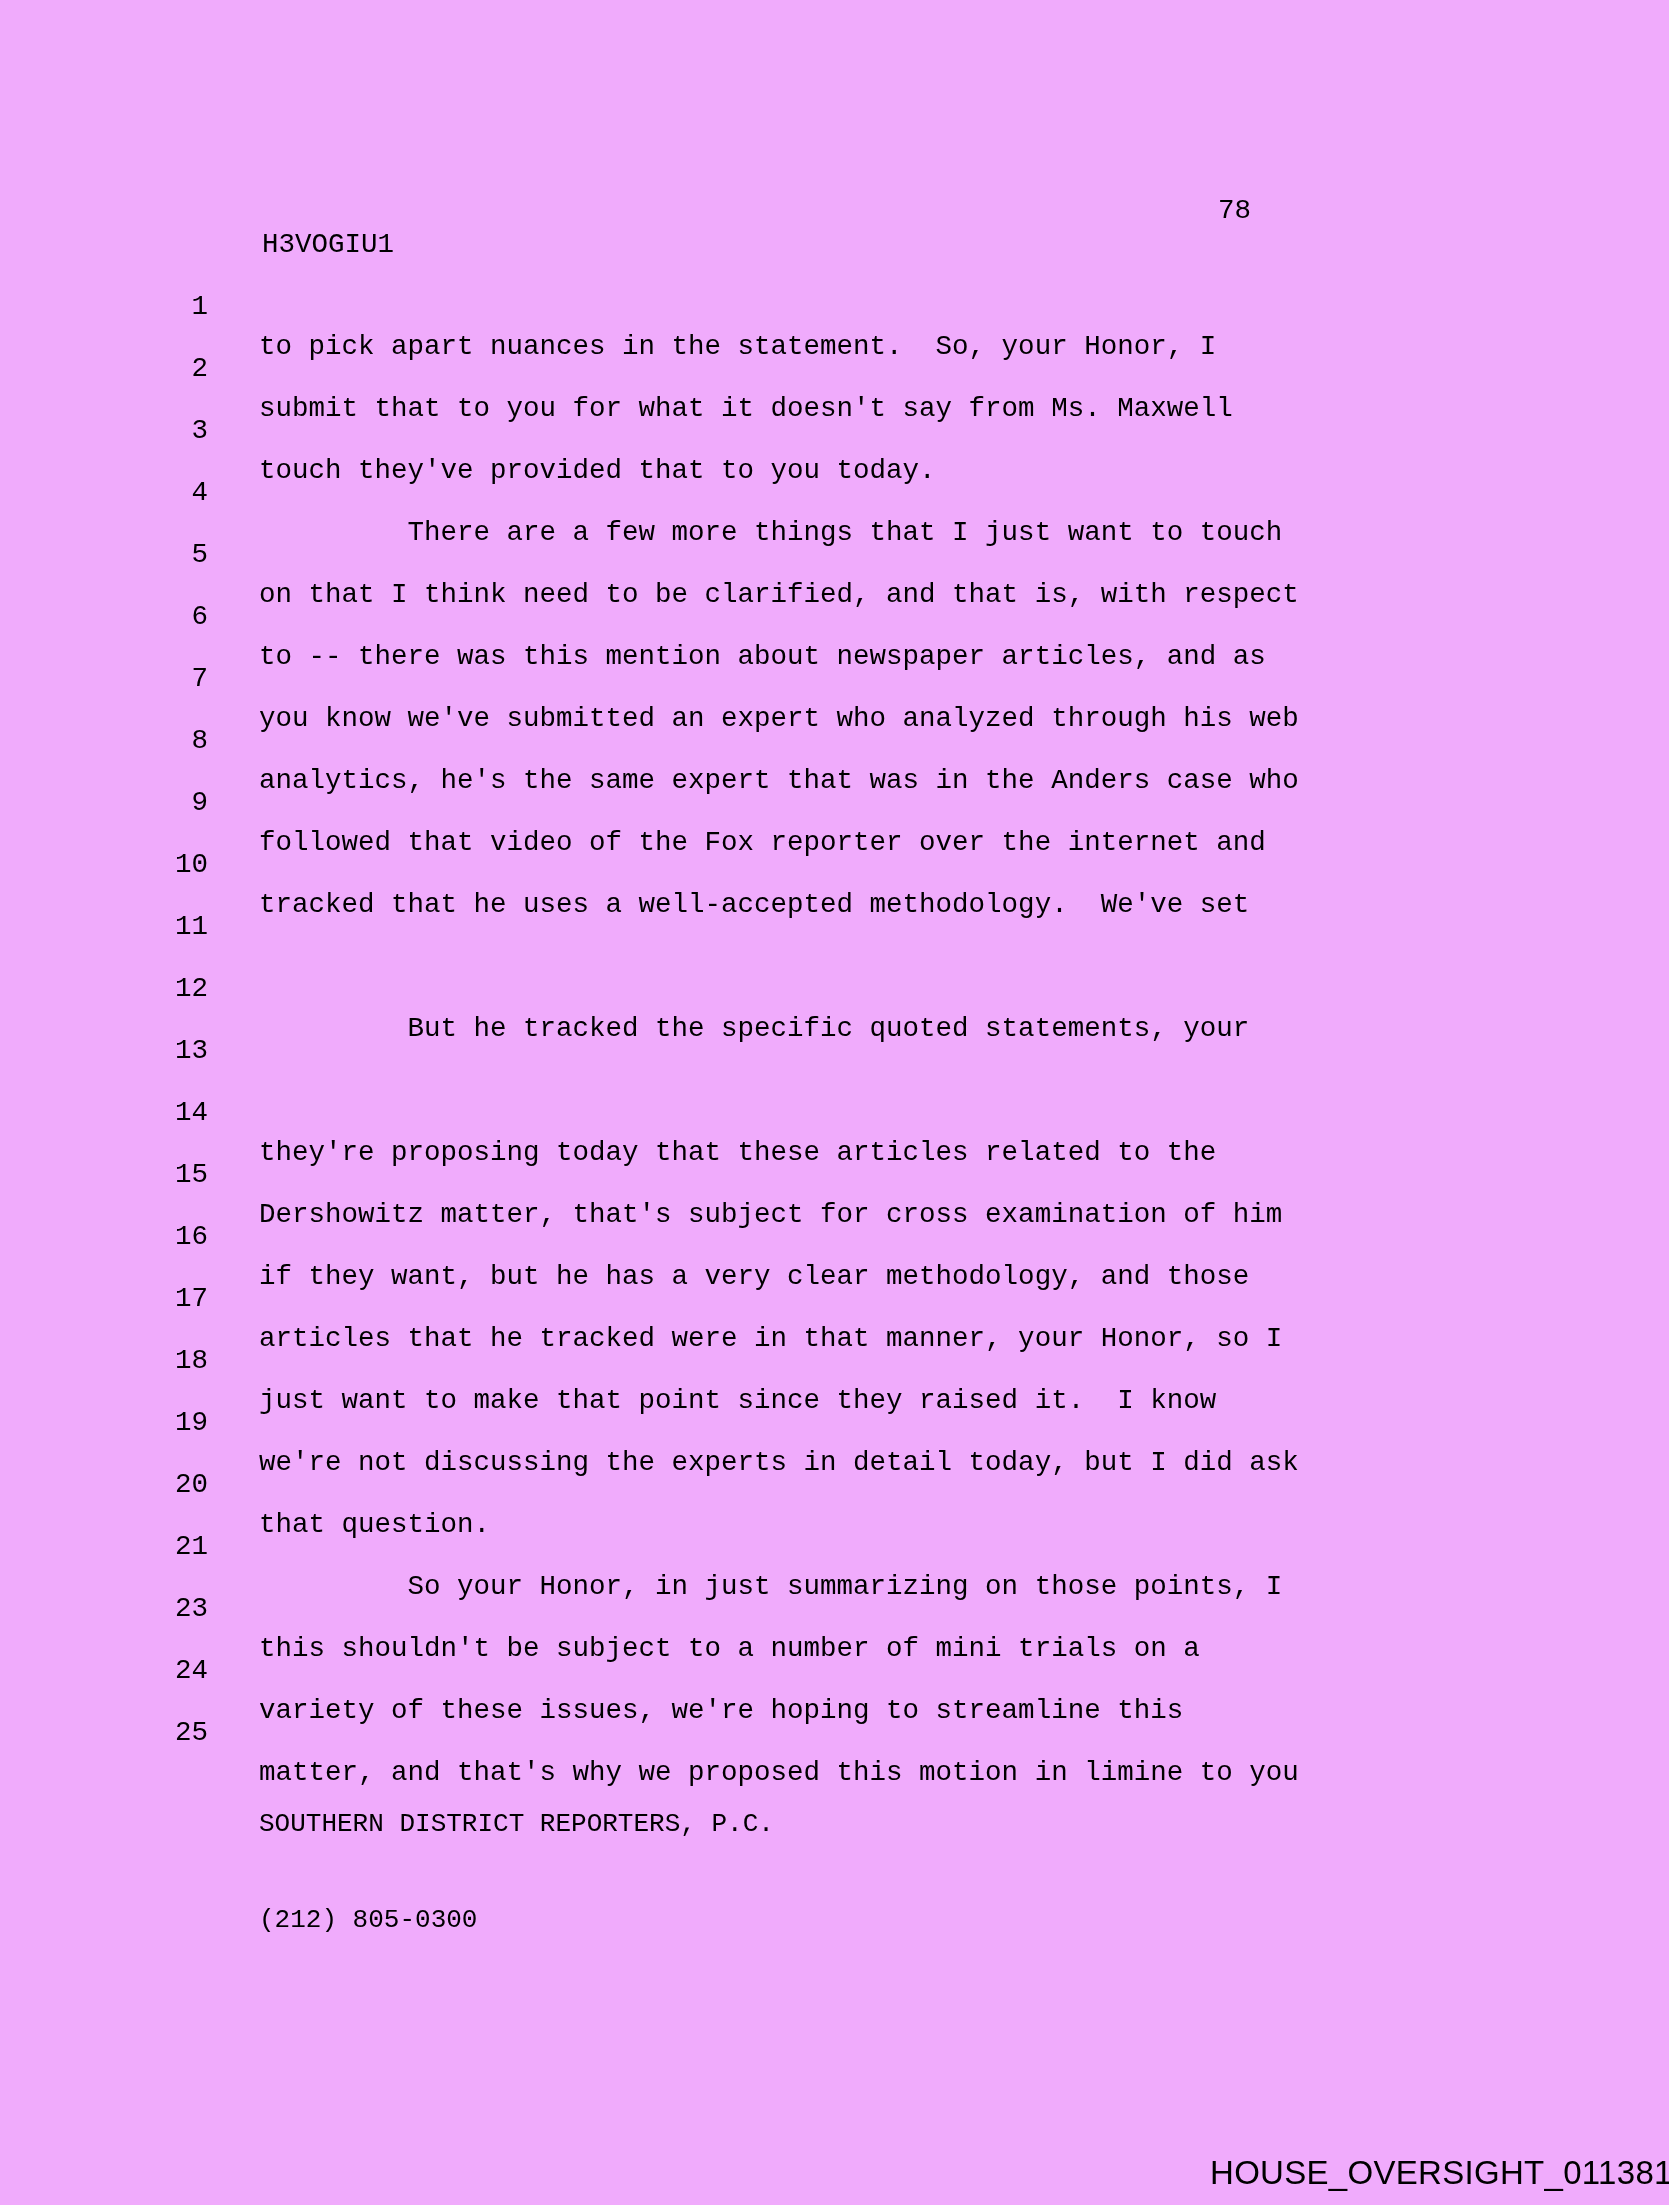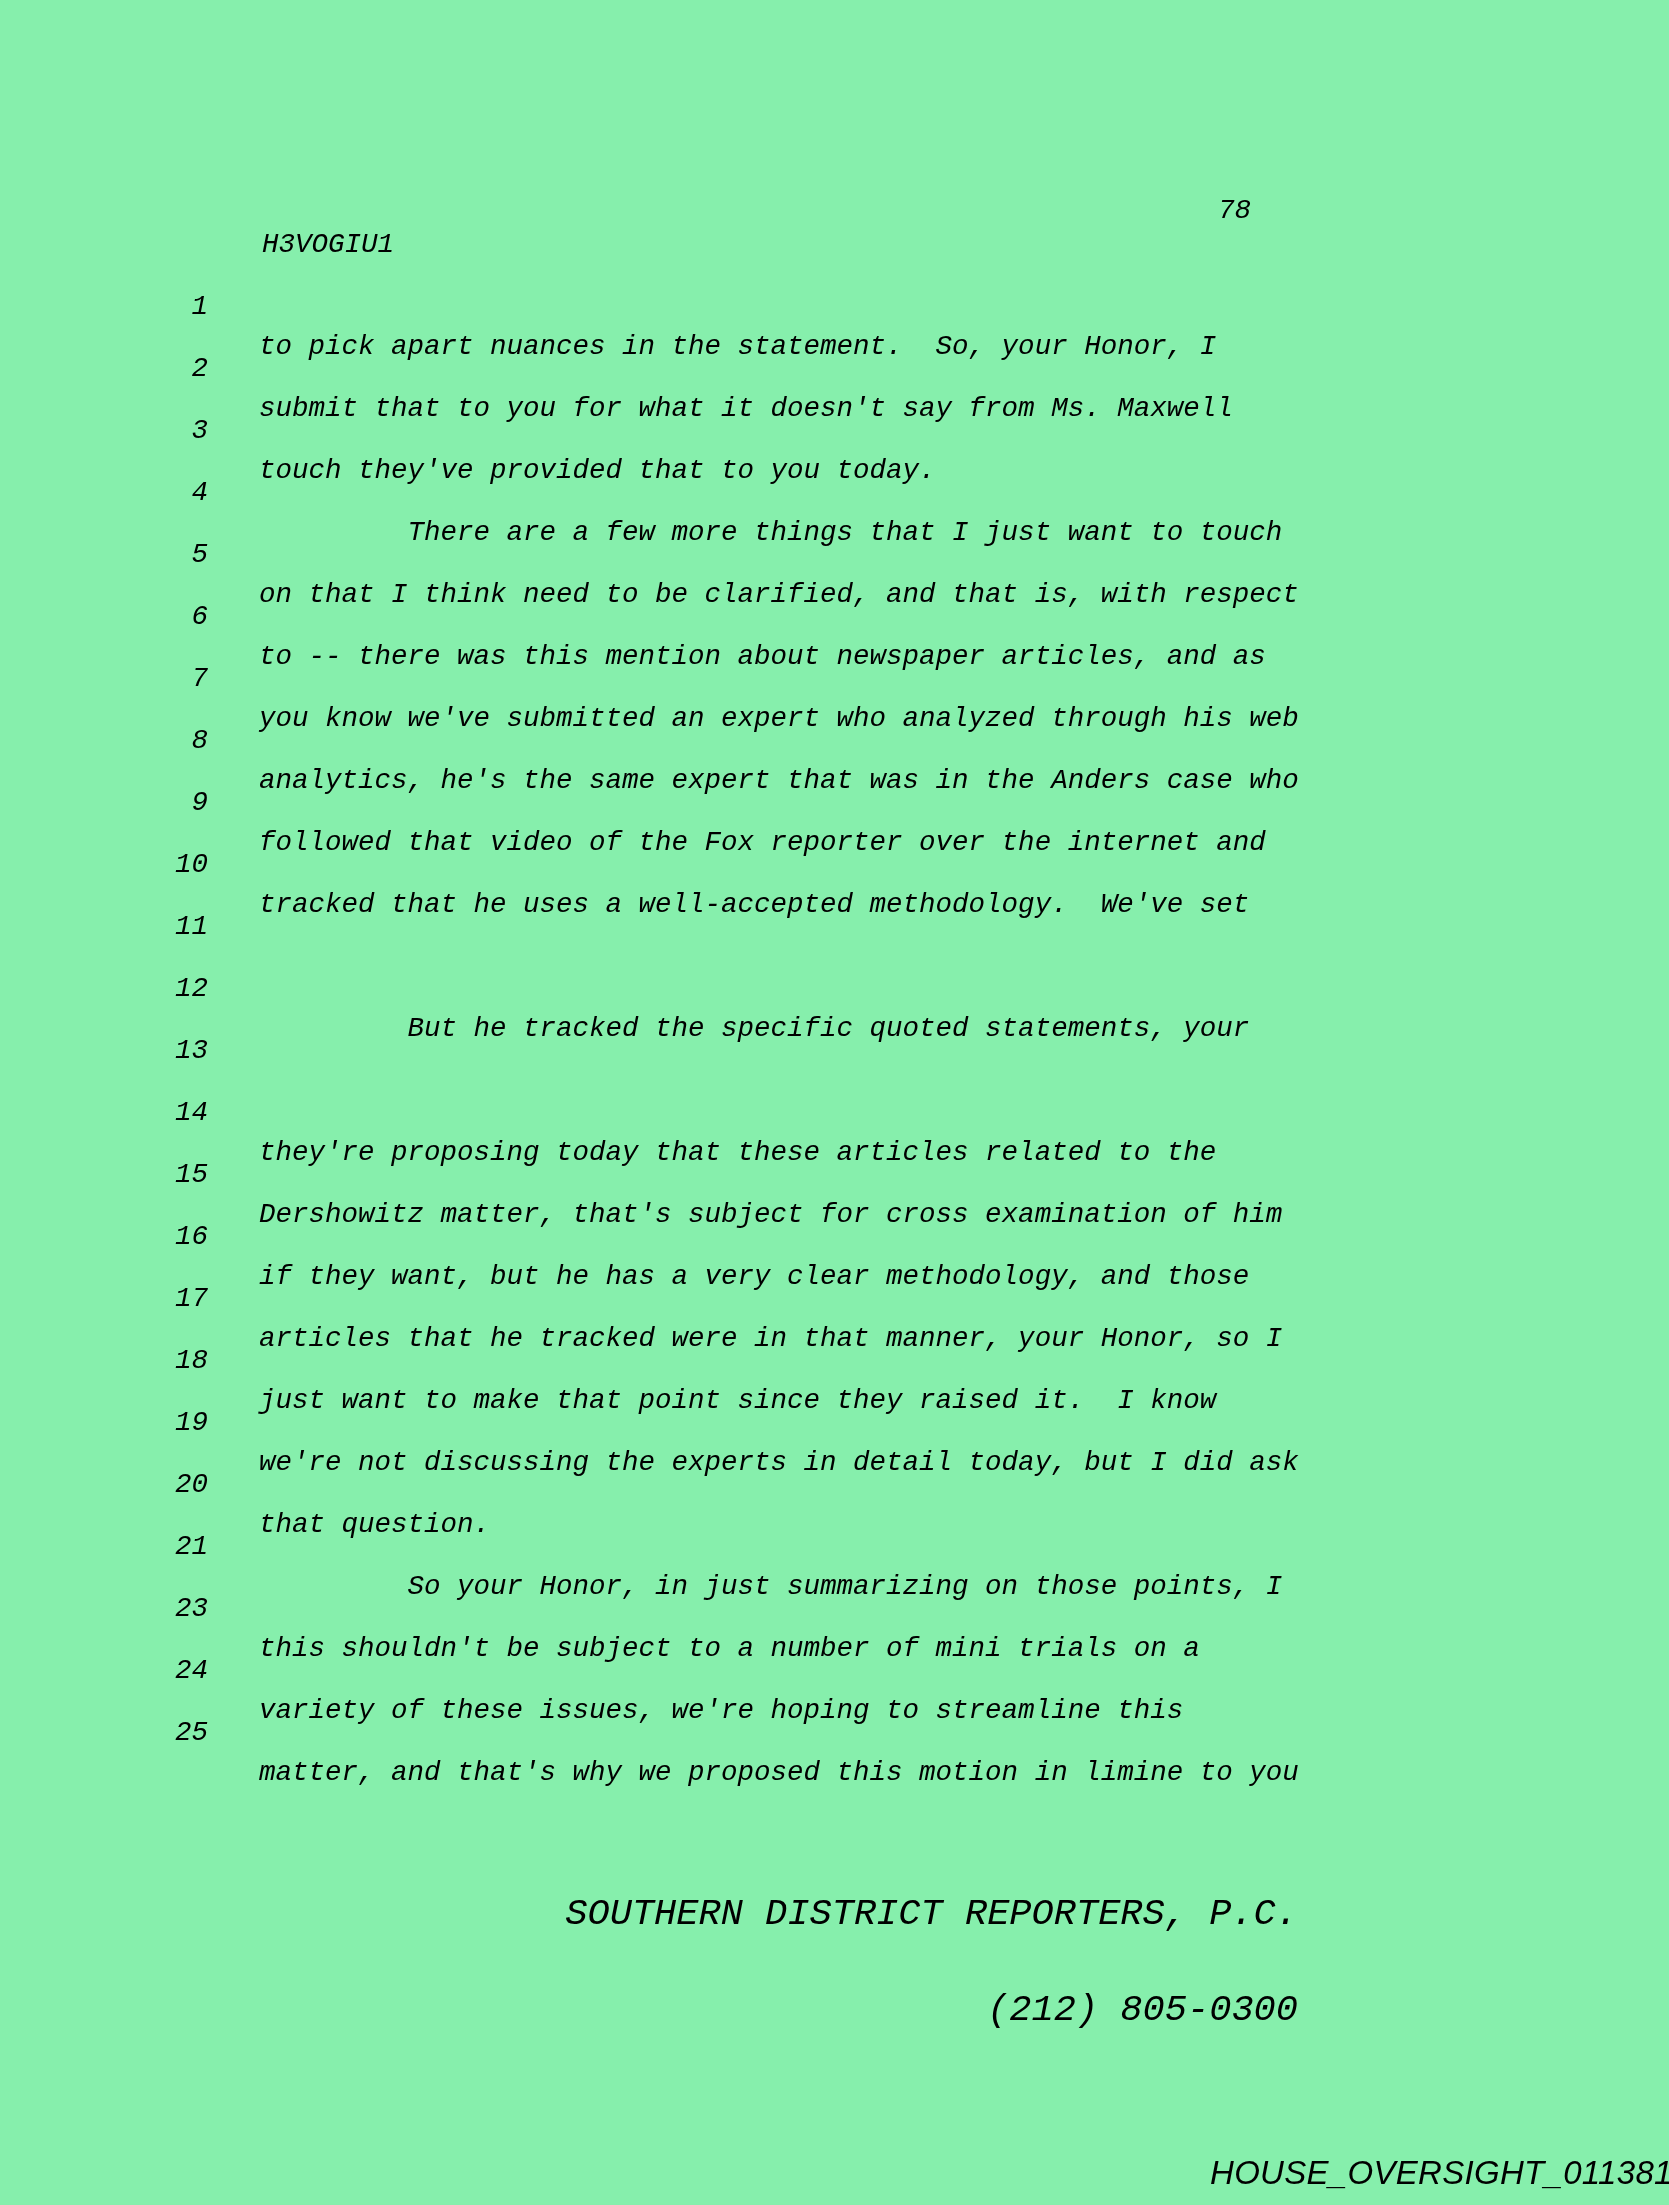--- a/index.html
+++ b/index.html
@@ -4,25 +4,24 @@
 <style>
   html, body {
     margin: 0;
     padding: 0;
     background: #ffffff;
   }
   .page {
     position: relative;
     width: 1669px;
     height: 2205px;
-    background: #86efac;
+    background: #f0abfc;
     color: #000000;
     font-family: "Liberation Mono", "DejaVu Sans Mono", monospace;
     overflow: hidden;
-    font-style: italic;
   }
   .page-number {
     position: absolute;
     top: 195px;
     left: 1218px;
     font-size: 27.5px;
     white-space: pre;
   }
   .header-id {
     position: absolute;
@@ -53,25 +52,25 @@
   .line-text {
     position: absolute;
     left: 259px;
     top: 0;
     font-size: 27.5px;
     white-space: pre;
     margin-top: 40px;
   }
   .footer {
     position: absolute;
-    top: 1834px;
+    top: 1744px;
     left: 259px;
     width: 1039px;
-    text-align: right;
-    font-size: 37px;
+    text-align: left;
+    font-size: 26px;
     line-height: 32px;
     white-space: pre;
   }
   .bates {
     position: absolute;
     top: 2154px;
     left: 1210px;
     font-family: "Liberation Sans", sans-serif;
     font-size: 33px;
     letter-spacing: 0.3px;

